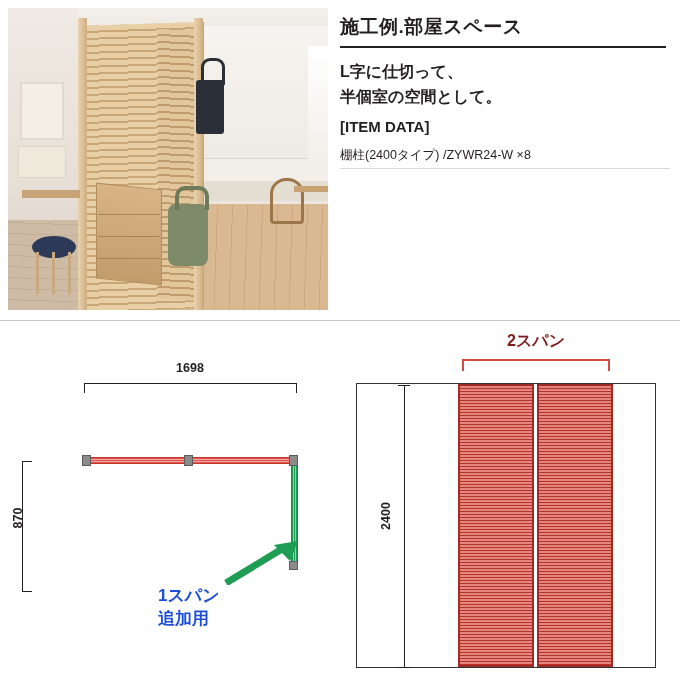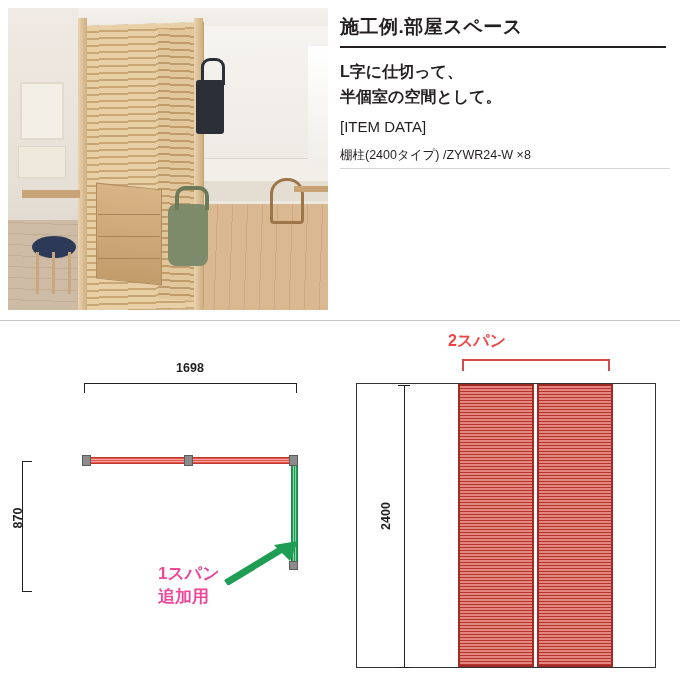--- a/index.html
+++ b/index.html
@@ -172,21 +172,21 @@
     line-height: 1.55;
     margin-bottom: 8px;
   }
   .info-body {
     font-size: 13px;
     line-height: 1.72;
     margin-bottom: 14px;
   }
   .info-itemdata {
     font-size: 15px;
-    font-weight: normal;
+    font-weight: bold;
     margin-bottom: 8px;
   }
   .info-item {
     font-size: 12.5px;
     line-height: 1.25;
     padding: 5px 0;
     border-bottom: 1px solid #d7d7d7;
   }
   .info-item:first-of-type { border-top: 1px solid #d7d7d7; }
 
@@ -256,22 +256,22 @@
   .joint {
     position: absolute; width: 9px; height: 11px;
     background: #8b8b8b; border: 1px solid #5c5c5c;
     top: 134px;
   }
   .joint.j1 { left: 82px; }
   .joint.j2 { left: 184px; }
   .joint.j3 { left: 289px; }
   .joint.j4 { left: 289px; top: 240px; height: 9px; width: 9px; }
   .span-label {
-    position: absolute; left: 158px; top: 242px;
-    font-size: 17px; font-weight: bold; color: #ec4899; line-height: 1.35;
+    position: absolute; left: 158px; top: 264px;
+    font-size: 17px; font-weight: bold; color: #1d4ed8; line-height: 1.35;
   }
   .arrow-svg { position: absolute; left: 224px; top: 218px; }
 
   
   .elev {
     position: absolute;
     left: 338px; top: 0;
     width: 342px;
     height: 359px;
   }
@@ -279,21 +279,21 @@
     position: absolute; left: 124px; top: 38px; width: 148px; height: 2px;
     background: #d8494a;
   }
   .e-dim-top-tick {
     position: absolute; top: 38px; width: 2px; height: 12px; background: #d8494a;
   }
   .e-dim-top-tick.l { left: 124px; }
   .e-dim-top-tick.r { left: 270px; }
   .e-dim-top-label {
     position: absolute; left: 110px; top: 10px; width: 176px;
-    text-align: left; font-size: 16px; font-weight: bold; color: #ef4444;
+    text-align: center; font-size: 16px; font-weight: bold; color: #7f1d1d;
   }
   .e-frame {
     position: absolute; left: 18px; top: 62px; width: 300px; height: 285px;
     border: 1px solid #333;
   }
   .e-panel {
     position: absolute; top: 63px; height: 283px;
     background: repeating-linear-gradient(180deg,
       #e3867f 0px, #e3867f 2px, #b6342c 2px, #b6342c 3px);
     border: 2px solid #a02b24;

